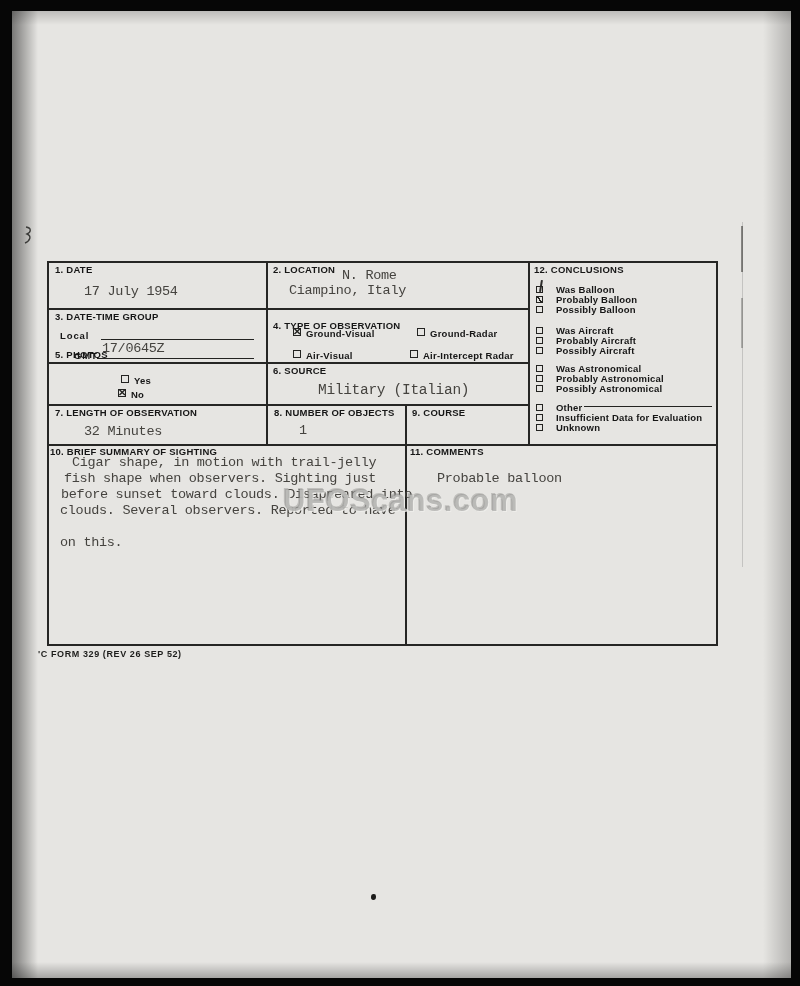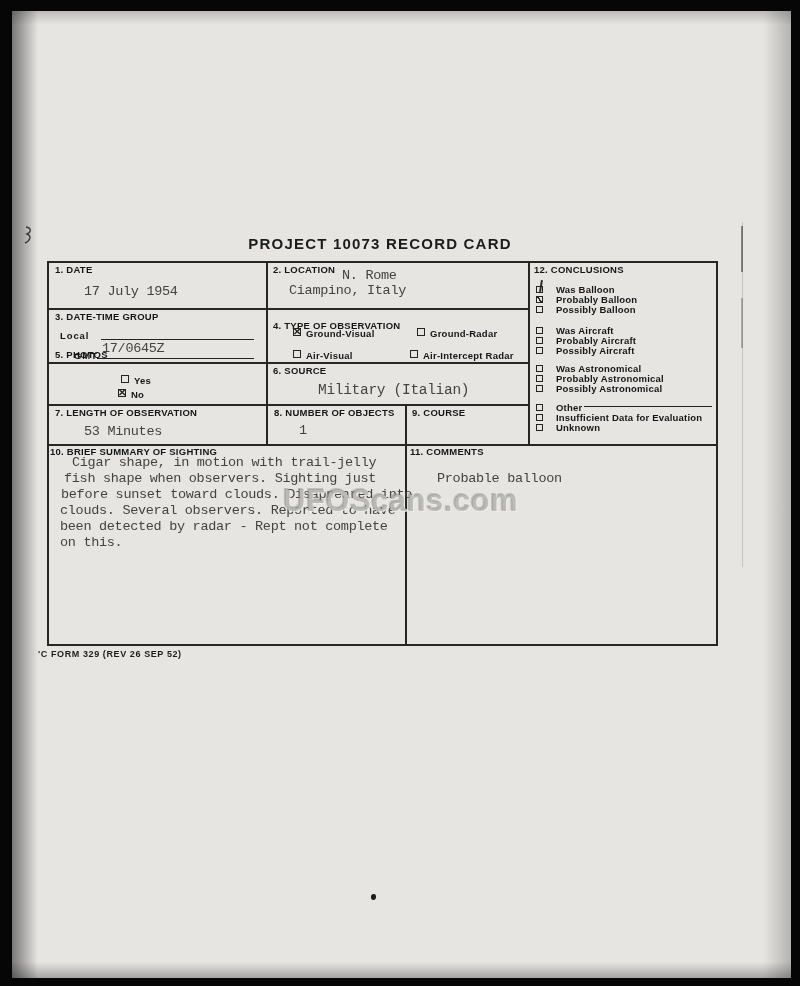--- a/index.html
+++ b/index.html
@@ -76,21 +76,20 @@
   <div class="crease"></div>
   <div class="crease-dark1"></div>
   <div class="crease-dark2"></div>
   <div class="speck"></div>
   <div class="squiggle">
     <svg width="14" height="20" viewBox="0 0 14 20">
         <path d="M4 2 C10 3 9 7 5 9 C10 11 8 16 3 18" fill="none" stroke="#3c3c3a" stroke-width="1.4"></path>
       </svg>
   </div>
 
-  <div class="title">PROJECT 10073 RECORD CARD</div>
 
   <div class="card">
     <div class="ln v1"></div>
     <div class="ln v2"></div>
     <div class="ln v3"></div>
     <div class="ln h1"></div>
     <div class="ln h2"></div>
     <div class="ln h3"></div>
     <div class="ln h4"></div>
   </div>
@@ -122,32 +121,31 @@
   <div class="lbl" style="left:55px;top:349px">5. PHOTOS</div>
   <span class="cbx" style="left:121px;top:375px" data-checked="false"></span>
   <span class="cbx-lab" style="left:134px;top:375px">Yes</span>
   <span class="cbx" style="left:118px;top:389px" data-checked="true"></span>
   <span class="cbx-lab" style="left:131px;top:389px">No</span>
 
   <div class="lbl" style="left:273px;top:365px">6. SOURCE</div>
   <div class="type" style="left:318px;top:382px;font-size:14.5px">Military (Italian)</div>
 
   <div class="lbl" style="left:55px;top:407px">7. LENGTH OF OBSERVATION</div>
-  <div class="type" style="left:84px;top:424px">53 Minutes</div>
+  <div class="type" style="left:84px;top:424px">32 Minutes</div>
   <div class="lbl" style="left:274px;top:407px">8. NUMBER OF OBJECTS</div>
   <div class="type" style="left:299px;top:423px">1</div>
   <div class="lbl" style="left:412px;top:407px">9. COURSE</div>
   <div class="type" style="left:420px;top:423px"></div>
 
   <div class="lbl" style="left:50px;top:446px">10. BRIEF SUMMARY OF SIGHTING</div>
   <div class="type" style="left:72px;top:455px">Cigar shape, in motion with trail-jelly</div>
   <div class="type" style="left:64px;top:471px">fish shape when observers. Sighting just</div>
   <div class="type" style="left:61px;top:487px">before sunset toward clouds. Disappeared into</div>
   <div class="type" style="left:60px;top:503px">clouds. Several observers. Reported to have</div>
-  <div class="type" style="left:60px;top:519px">been detected by radar - Rept not complete</div>
   <div class="type" style="left:60px;top:535px">on this.</div>
 
   <div class="lbl" style="left:410px;top:446px">11. COMMENTS</div>
   <div class="type" style="left:437px;top:471px">Probable balloon</div>
 
   <div class="lbl" style="left:534px;top:264px">12. CONCLUSIONS</div>
   <div class="pen-tail"></div>
 
   <div class="cgroup" style="top:284px">
     <div class="crow">

